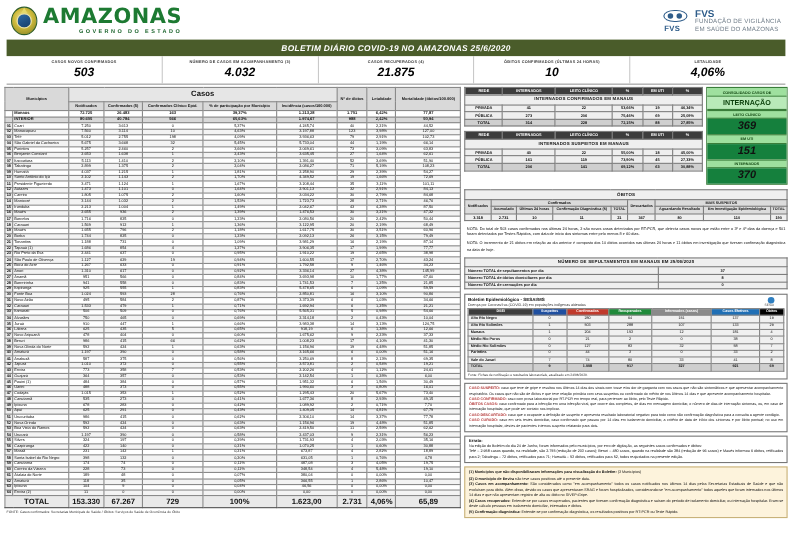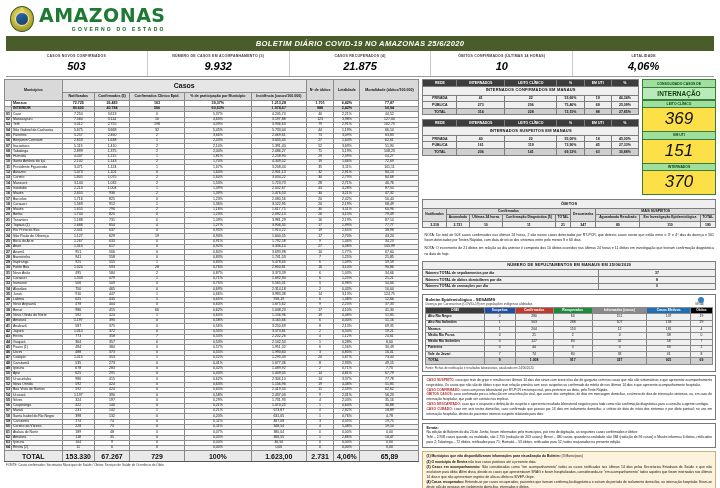--- a/index.html
+++ b/index.html
@@ -91,21 +91,21 @@
   .rt thead.sub th { background:#3d3d3d; color:#fff; font-size:3.5px; font-weight:bold; }
   .rt tbody td { background:#efefef; font-weight:bold; font-size:3.5px; }
   .rt tbody tr.totrow td { background:#cfcfcf; }
 
   .right-row { display:flex; gap:3px; align-items:flex-start; }
   .right-main { flex:1; }
   .green-box { width:74px; border:1px solid #3a7d3a; }
   .green-box .gb-head { background:#9fe09f; text-align:center; font-size:3.4px; font-weight:bold; padding:1.4px 1px; line-height:1.2; color:#0a3f0a; border-bottom:1px solid #3a7d3a; }
   .green-box .gb-title { background:#b9eab9; font-size:6.5px; font-weight:bold; padding:1.5px 0; }
   .green-box .gb-lab { background:#9fe09f; font-size:3.4px; font-weight:bold; text-align:center; padding:1.2px 0; border-top:1px solid #3a7d3a; border-bottom:1px solid #3a7d3a; color:#0a3f0a;}
-  .green-box .gb-val { background:#fde047; text-align:center; font-size:17px; font-weight:normal; font-style:italic; padding:1px 0 2px 0; }
+  .green-box .gb-val { background:#15803d; text-align:center; font-size:10px; font-weight:bold; font-style:italic; padding:1px 0 2px 0; }
 
   .spacer4 { height:4px; }
   .spacer3 { height:3px; }
 
   
   .rt th.hdr2 { background:#dcdcdc; font-size:3.4px; font-weight:bold; color:#111; }
 
   .notebox { font-size:3.5px; line-height:1.45; padding:2px 2px 1px 2px; text-align:justify; }
 
   .boxed { border:1px solid #777; padding:2px 3px; }
@@ -142,32 +142,45 @@
       <div class="crest">
         <div class="c-outer"></div>
           <div class="c-inner"></div>
           <div class="c-star"></div>
       </div>
       <div>
         <div class="amz-word">AMAZONAS</div>
         <div class="amz-sub">GOVERNO DO ESTADO</div>
       </div>
     </div>
+    <div class="brand-right">
+      <div class="fvs-mark">
+        <div class="ring"></div>
+          <div class="dotl"></div>
+          <div class="dotr"></div>
+        <div class="fvstxt">FVS</div>
+      </div>
+      <div class="fvs-text">
+        <div class="l1">FVS</div>
+        <div class="l2">FUNDAÇÃO DE VIGILÂNCIA</div>
+        <div class="l2">EM SAÚDE DO AMAZONAS</div>
+      </div>
+    </div>
   </div>
 
   <div class="titlebar">BOLETIM DIÁRIO COVID-19 NO AMAZONAS 25/6/2020</div>
 
   <div class="kpis" id="kpi-strip">
       <div class="kpi">
         <div class="lab">CASOS NOVOS CONFIRMADOS</div>
         <div class="val">503</div>
       </div>
       <div class="kpi">
         <div class="lab">NÚMERO DE CASOS EM ACOMPANHAMENTO (3)</div>
-        <div class="val">9.932</div>
+        <div class="val">4.032</div>
       </div>
       <div class="kpi">
         <div class="lab">CASOS RECUPERADOS (4)</div>
         <div class="val">21.875</div>
       </div>
       <div class="kpi">
         <div class="lab">ÓBITOS CONFIRMADOS (ÚLTIMAS 24 HORAS)</div>
         <div class="val">10</div>
       </div>
       <div class="kpi">

